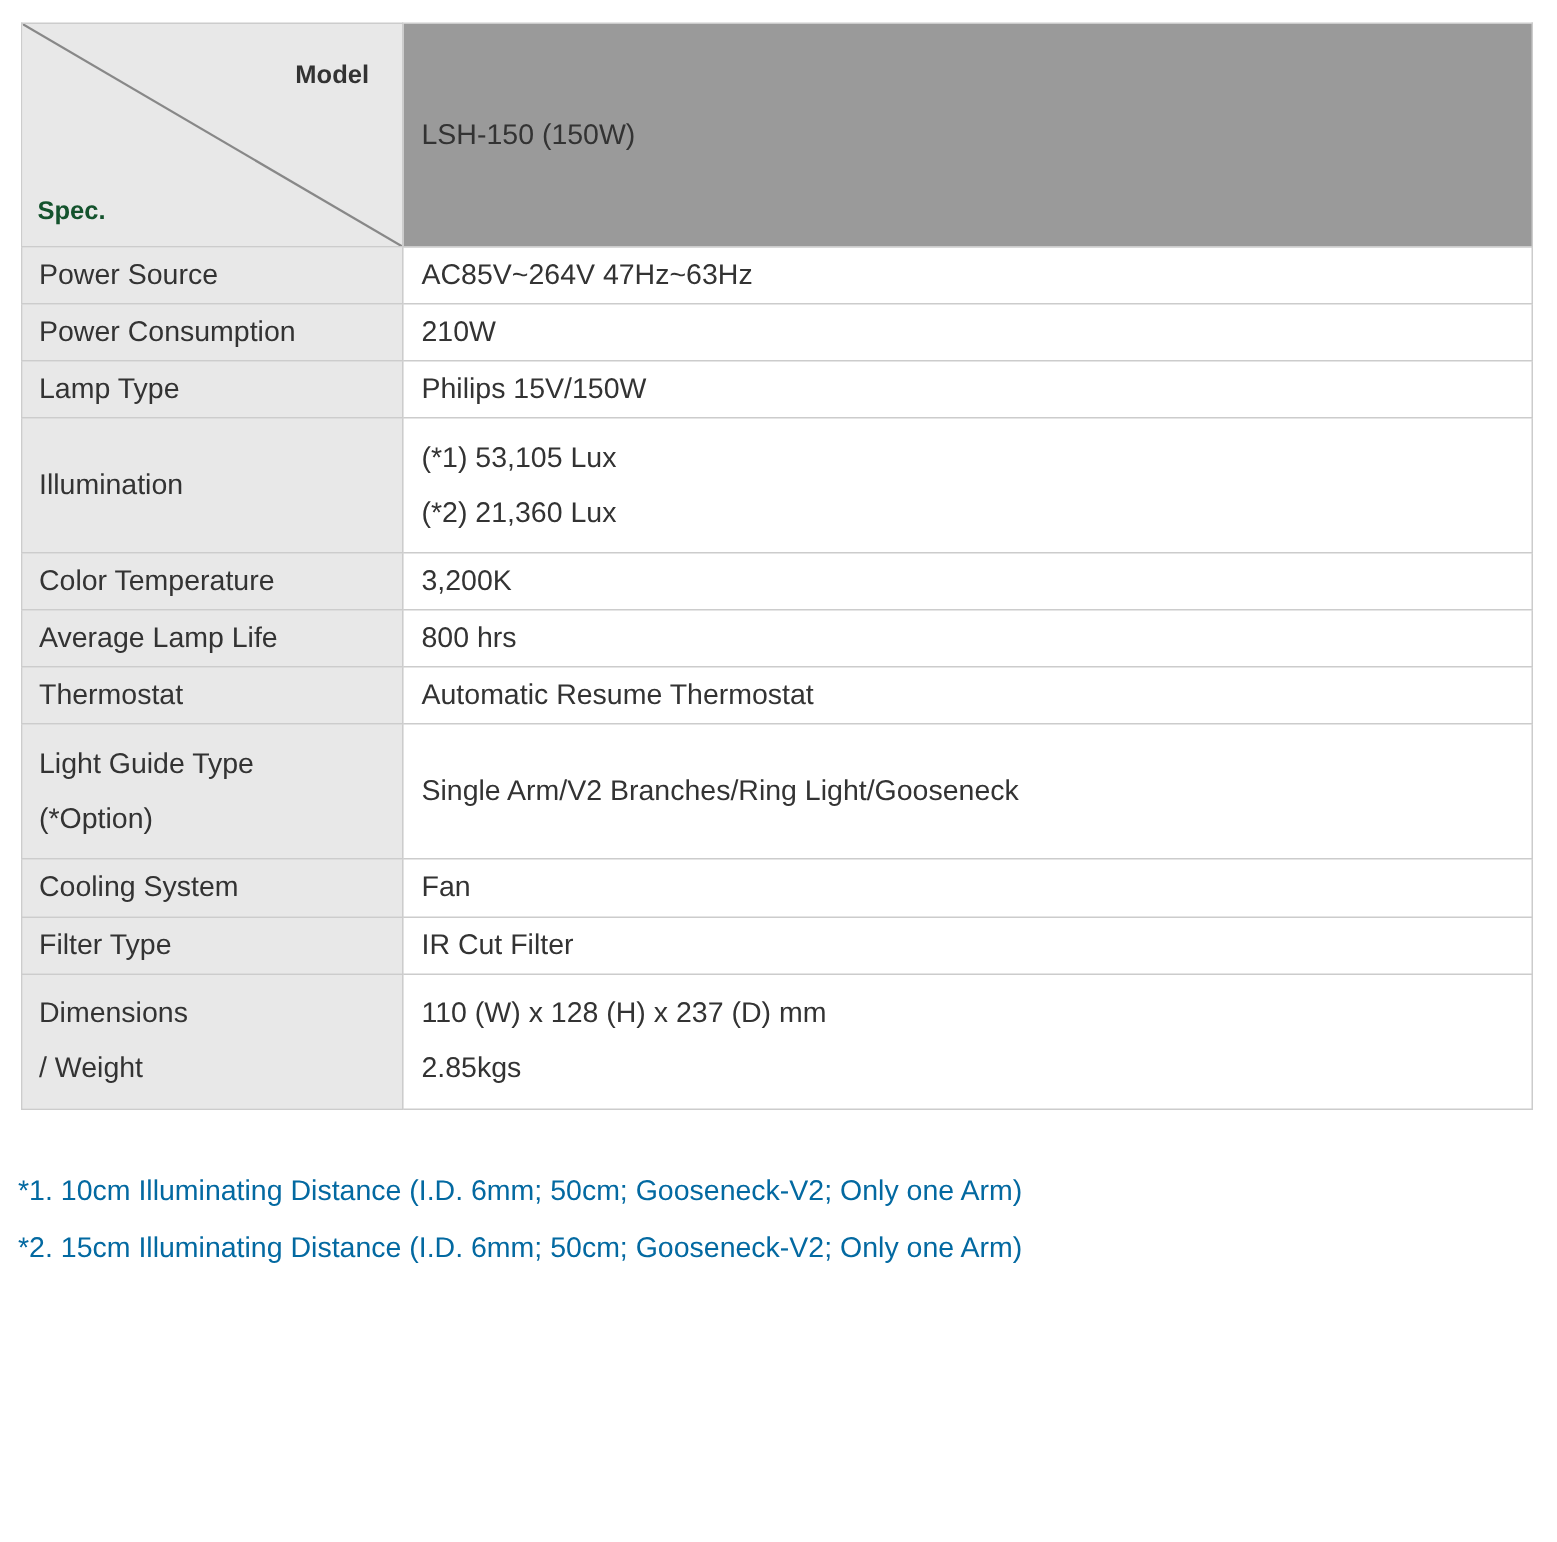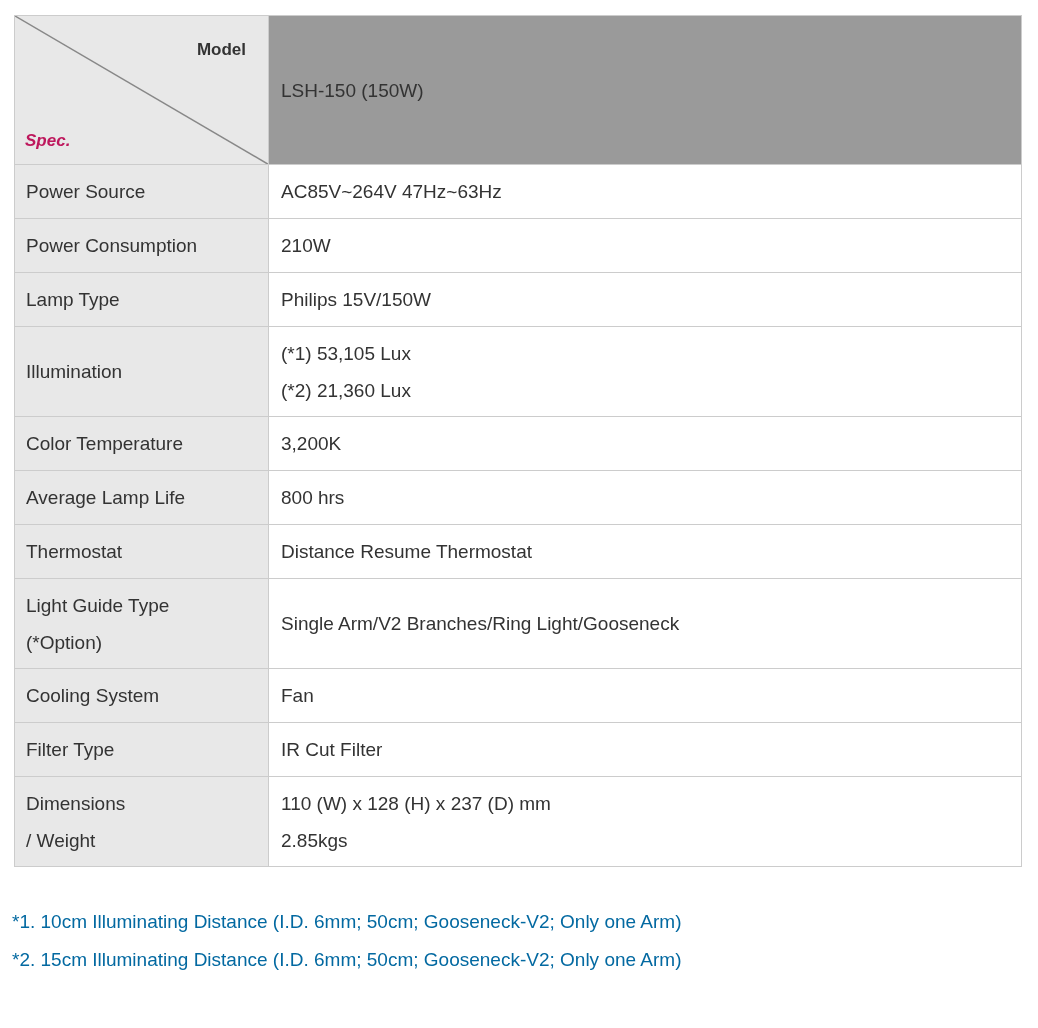--- a/index.html
+++ b/index.html
@@ -27,21 +27,21 @@
     border: 1px solid #cccccc;
     vertical-align: middle;
     text-align: left;
     font-size: 19px;
     font-weight: normal;
     color: #333333;
     white-space: pre-line;
     line-height: 1.95;
   }
   tr.hdr { height: 89px; }
-  tr.r1  { height: 54px; }
+  tr.r1  { height: 38px; }
   tr.r2  { height: 90px; }
   th.corner {
     position: relative;
     background: #e8e8e8;
     padding: 0;
     overflow: hidden;
   }
   th.corner svg {
     position: absolute;
     top: 0; left: 0;
@@ -55,22 +55,21 @@
     font-weight: bold;
     line-height: 1.2;
     color: #333333;
   }
   .corner-spec {
     position: absolute;
     bottom: 13px; left: 10px;
     font-size: 17px;
     font-weight: bold;
     line-height: 1.2;
-    color: #be185d;
-    font-style: italic;
+    color: #14532d;
   }
   th.model-hdr {
     background: #9a9a9a;
     color: #ffffff;
     font-weight: bold;
     font-size: 17px;
     padding: 0 10px 0 12px;
   }
   th.label {
     background: #e8e8e8;
@@ -132,21 +131,21 @@
     <tr class="r1">
       <th class="label">Color Temperature</th>
       <td class="value">3,200K</td>
     </tr>
     <tr class="r1">
       <th class="label">Average Lamp Life</th>
       <td class="value">800 hrs</td>
     </tr>
     <tr class="r1">
       <th class="label">Thermostat</th>
-      <td class="value">Distance Resume Thermostat</td>
+      <td class="value">Automatic Resume Thermostat</td>
     </tr>
     <tr class="r2">
       <th class="label">Light Guide Type
 (*Option)</th>
       <td class="value">Single Arm/V2 Branches/Ring Light/Gooseneck</td>
     </tr>
     <tr class="r1">
       <th class="label">Cooling System</th>
       <td class="value">Fan</td>
     </tr>

